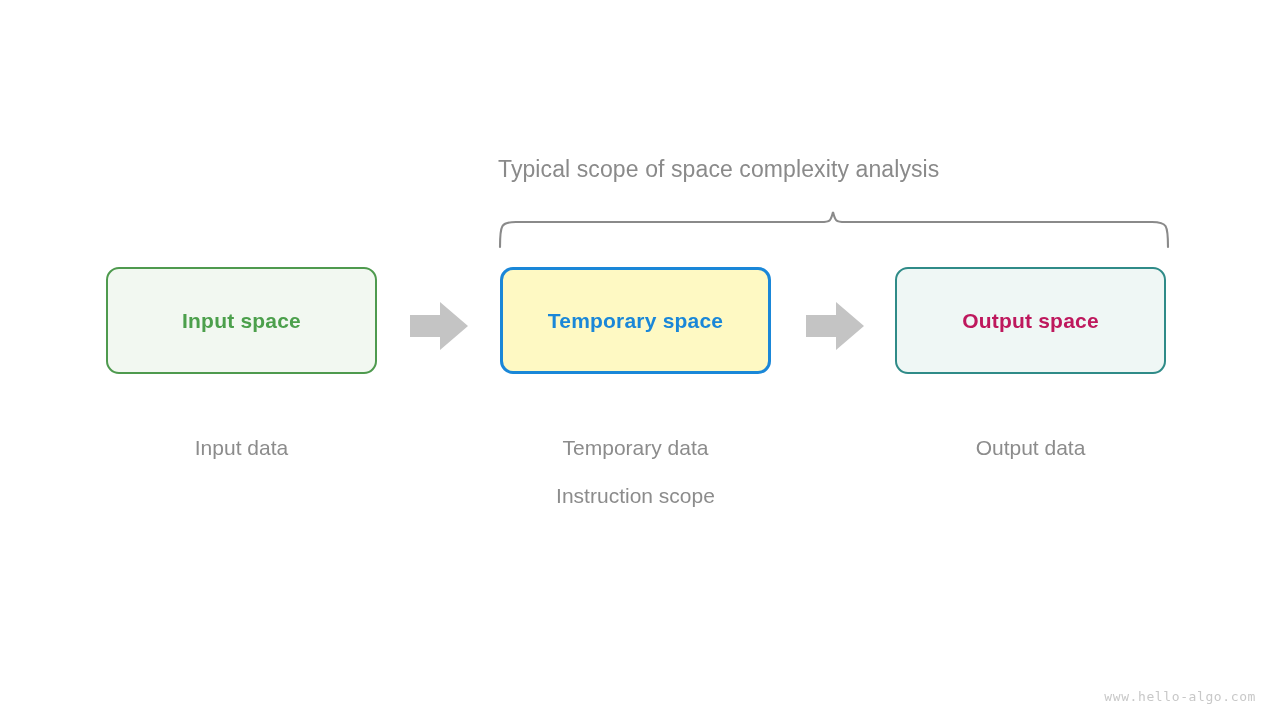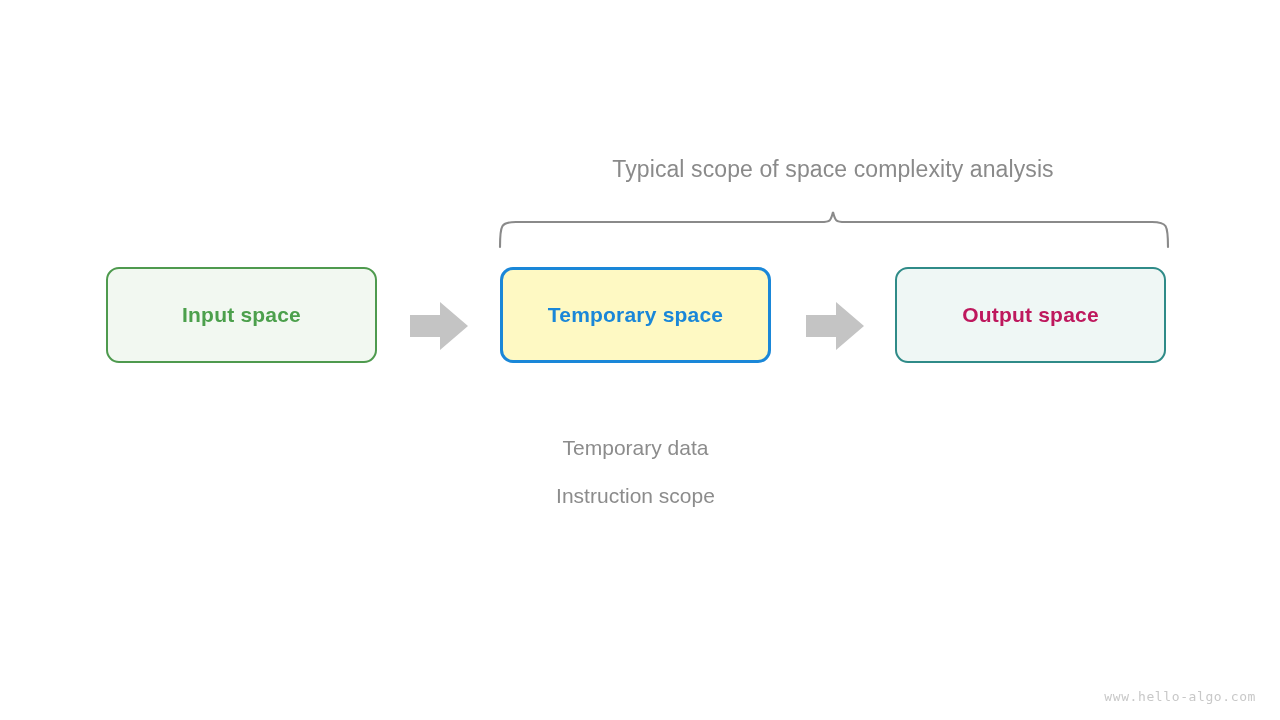--- a/index.html
+++ b/index.html
@@ -20,40 +20,40 @@
     position: absolute;
     inset: 0;
   }
 
   
   .brace-title {
     position: absolute;
     left: 498px;
     top: 156px;
     width: 670px;
-    text-align: center;
+    text-align: left;
     font-size: 23px;
     color: #8a8a8a;
     letter-spacing: 0.1px;
     white-space: nowrap;
   }
 
   .brace-svg {
     position: absolute;
     left: 490px;
     top: 200px;
     width: 690px;
     height: 50px;
   }
 
   
   .box {
     position: absolute;
     top: 267px;
-    height: 96px;
+    height: 107px;
     border-radius: 13px;
     box-sizing: border-box;
     display: flex;
     align-items: center;
     justify-content: center;
     font-size: 21px;
     font-weight: bold;
     letter-spacing: 0.2px;
   }
 
@@ -142,22 +142,28 @@
   <div class="box box-output">Output space</div>
 
   <svg class="arrow arrow-1" viewBox="0 0 58 48" xmlns="http://www.w3.org/2000/svg">
     <path d="M 0 13 L 30 13 L 30 0 L 58 24 L 30 48 L 30 35 L 0 35 Z" fill="#c4c4c4"></path>
   </svg>
 
   <svg class="arrow arrow-2" viewBox="0 0 58 48" xmlns="http://www.w3.org/2000/svg">
     <path d="M 0 13 L 30 13 L 30 0 L 58 24 L 30 48 L 30 35 L 0 35 Z" fill="#c4c4c4"></path>
   </svg>
 
+  <div class="caption-col caption-input">
+    <div>Input data</div>
+  </div>
 
   <div class="caption-col caption-temp">
     <div>Temporary data</div>
     <div>Instruction scope</div>
   </div>
 
+  <div class="caption-col caption-output">
+    <div>Output data</div>
+  </div>
 
   <div class="watermark">www.hello-algo.com</div>
 
 </div>
 
 </body></html>

